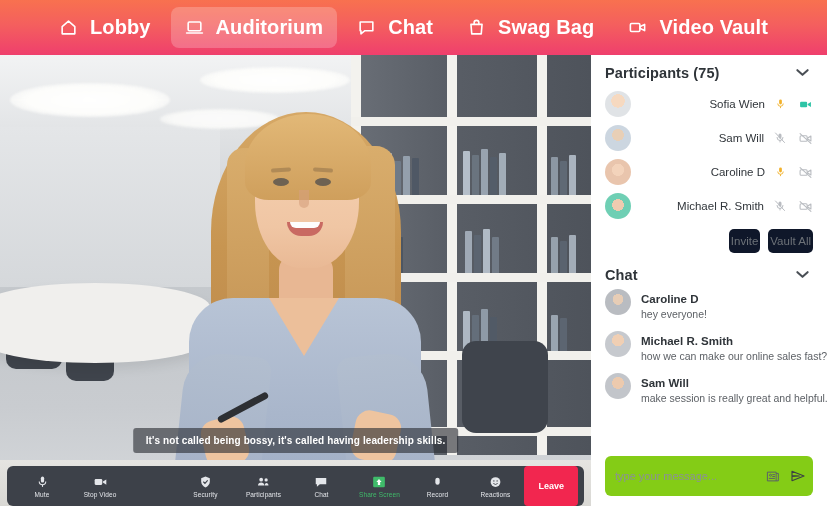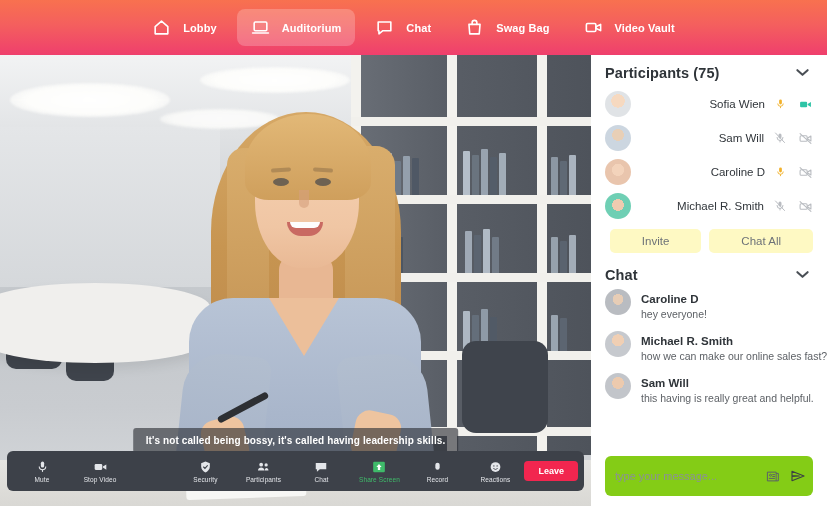--- a/index.html
+++ b/index.html
@@ -29,21 +29,21 @@
     position: relative;
     z-index: 5;
   }
   .nav-item {
     display: flex;
     align-items: center;
     gap: 12px;
     padding: 9px 14px;
     border-radius: 8px;
     color: #ffffff;
-    font-size: 11px;
+    font-size: 20px;
     font-weight: bold;
     letter-spacing: .1px;
     cursor: pointer;
     white-space: nowrap;
   }
   .nav-item.active { background: rgba(255,255,255,0.22); }
   .nav-item .nico { display: flex; align-items: center; }
   .nav-item svg { display: block; }
 
   
@@ -177,26 +177,25 @@
     font-weight: bold;
     padding: 7px 13px;
     border-radius: 3px;
     white-space: nowrap;
     letter-spacing: .1px;
   }
 
   
   .toolbar {
     position: absolute;
-    left: 7px; right: 7px; bottom: 15px;
+    left: 7px; right: 7px; bottom: 0;
     height: 40px;
     background: #3d4149;
     border-radius: 6px;
     display: flex;
-    align-items: center;
     padding: 0 6px;
     z-index: 4;
   }
   .tb-btn {
     width: 58px;
     display: flex; flex-direction: column; align-items: center; justify-content: center;
     gap: 2px; cursor: pointer; color: #e4e6ea;
   }
   .tb-btn .tb-ico { height: 15px; display: flex; align-items: center; }
   .tb-btn .tb-lbl { font-size: 6.5px; letter-spacing: .1px; }
@@ -244,24 +243,24 @@
     white-space: nowrap; overflow: hidden; text-overflow: ellipsis; text-align: right;
   }
   .p-icons { display: flex; align-items: center; gap: 12px; flex: 0 0 auto; }
   .p-icons svg { display: block; cursor: pointer; }
 
   .panel-actions {
     display: flex; justify-content: flex-end; gap: 8px;
     margin: 6px 0 4px 0;
   }
   .pill {
-    background: #fef9c3; color: #6d7278;
+    background: #0f172a; color: #6d7278;
     border: none; border-radius: 5px;
     font-size: 11.5px; font-family: inherit;
-    padding: 6px 32px; cursor: pointer;
+    padding: 6px 2px; cursor: pointer;
   }
 
   .chat-sec { margin-top: 10px; display: flex; flex-direction: column; flex: 1 1 auto; min-height: 0; }
   .c-row { display: flex; gap: 10px; margin-bottom: 9px; align-items: flex-start; }
   .c-body { min-width: 0; }
   .c-name { font-size: 11.5px; font-weight: bold; color: #2f3439; line-height: 15px; }
   .c-msg { font-size: 10.5px; color: #5d6166; line-height: 15px; white-space: nowrap; }
 
   .composer {
     margin-top: auto; margin-bottom: 10px;
@@ -620,21 +619,21 @@
               <rect x="2" y="7" width="13" height="10" rx="2"></rect>
               <path d="M16 11 L22 7.5 V16.5 L16 13 Z"></path>
               <path d="M2 3 L22 21" stroke-linecap="round"></path>
             </svg>
           </span>
         </span>
       </div>
 
       <div class="panel-actions">
         <button class="pill">Invite</button>
-        <button class="pill">Chat All</button>
+        <button class="pill">Vault All</button>
       </div>
 
       <div class="chat-sec">
         <div class="panel-head">
           <span class="panel-title">Chat</span>
           <span class="chev">
             <svg width="13" height="9" viewBox="0 0 14 9" fill="none" stroke="#4a4f55" stroke-width="2.2" stroke-linecap="round" stroke-linejoin="round">
               <path d="M1.5 2 L7 7 L12.5 2"></path>
             </svg>
           </span>
@@ -653,21 +652,21 @@
           <span class="c-body">
             <span class="c-name">Michael R. Smith</span>
             <div class="c-msg">how we can make our online sales fast?</div>
           </span>
         </div>
 
         <div class="c-row">
           <span class="avatar" style="background:radial-gradient(circle at 50% 38%, #eccaae 0 28%, #c2c5ca 29% 100%);"></span>
           <span class="c-body">
             <span class="c-name">Sam Will</span>
-            <div class="c-msg">this having is really great and helpful.</div>
+            <div class="c-msg">make session is really great and helpful.</div>
           </span>
         </div>
 
         <div class="composer">
           <input type="text" placeholder="type your message..." value="" style="">
           <span class="comp-ico">
             <svg width="16" height="15" viewBox="0 0 24 24" fill="none" stroke="#5b6068" stroke-width="1.6" stroke-linejoin="round">
               <rect x="3" y="5" width="14" height="14"></rect>
               <circle cx="8" cy="10" r="1.6"></circle>
               <path d="M11.5 9 H14.5 M11.5 12 H14.5 M6 15 H14.5" stroke-linecap="round"></path>

